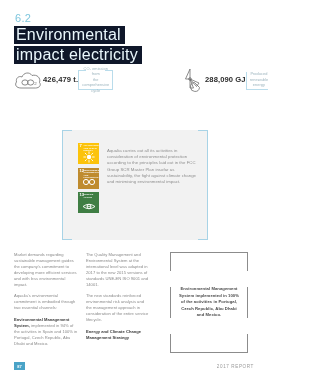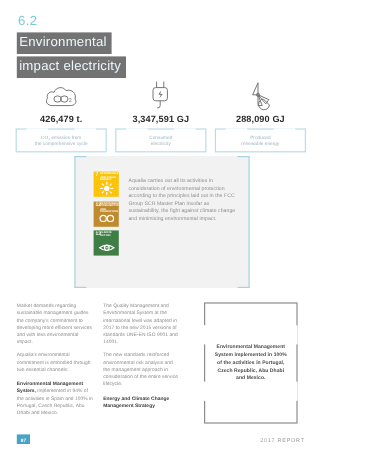--- a/index.html
+++ b/index.html
@@ -12,35 +12,35 @@
   .page { position: relative; width: 268px; height: 380px; background:#fff; }
 
   
   .header { position:absolute; left:14px; top:13px; }
   .sec-num {
     font-size: 11px; letter-spacing: .3px; color:#7ec6dd;
     line-height: 11px; padding: 0 1px 1px 1px;
   }
   .title-line {
     display:inline-block;
-    background:#737373;
+    background:#0f172a;
     color:#eaf7fc;
-    font-size:11px;
+    font-size:16px;
     letter-spacing:.2px;
     line-height:13px;
     padding:2px 4px 3px 2px;
     margin-top:1px;
     white-space:nowrap;
   }
   .title-line.l2 { margin-top:1.5px; }
 
   
   .stats { position:absolute; left:0; top:64px; width:268px;
            display:flex; justify-content:space-between; padding:0 13px; }
-  .stat { width:76px; display:flex; flex-direction:column; align-items:center;justify-content:space-between; }
+  .stat { width:76px; display:flex; flex-direction:row; align-items:center;justify-content:space-between; }
   .stat-icon { height:28px; display:flex; align-items:flex-end; justify-content:center; }
   .stat-value {
     font-size:7.6px; font-weight:bold; color:#2b2b2b;
     letter-spacing:.1px; margin-top:3px; white-space:nowrap;
   }
   .stat-cap {
     position:relative; margin-top:3px; width:76px; height:20px;
     display:flex; flex-direction:column; align-items:center; justify-content:center;
     padding:0 4px;
   }
@@ -144,37 +144,20 @@
         </svg>
       </div>
       <div class="stat-value">426,479 t.</div>
       <div class="stat-cap">
         <span class="brk"></span>
         <span class="cap-txt">CO₂ emission from</span>
         <span class="cap-txt">the comprehensive cycle</span>
       </div>
     </div>
 
-    <div class="stat">
-      <div class="stat-icon">
-        <svg width="22" height="26" viewBox="0 0 22 26">
-          <line x1="7.5" y1="2" x2="7.5" y2="7" stroke="#6f6f6f" stroke-width="0.8"></line>
-          <line x1="13.5" y1="2" x2="13.5" y2="7" stroke="#6f6f6f" stroke-width="0.8"></line>
-          <rect x="4.5" y="7" width="12" height="11" rx="2.2" fill="none" stroke="#6f6f6f" stroke-width="0.8"></rect>
-          <path d="M11 9.5 L9 13 L11 13 L9.8 16 L12.6 12.3 L10.7 12.3 Z" fill="#6f6f6f"></path>
-          <path d="M10.5 18 L10.5 22 Q10.5 24 8 24" fill="none" stroke="#6f6f6f" stroke-width="0.8"></path>
-        </svg>
-      </div>
-      <div class="stat-value">3,347,591 GJ</div>
-      <div class="stat-cap">
-        <span class="brk"></span>
-        <span class="cap-txt">Consumed</span>
-        <span class="cap-txt">electricity</span>
-      </div>
-    </div>
 
     <div class="stat">
       <div class="stat-icon">
         <svg width="26" height="26" viewBox="0 0 26 26">
           <path d="M11 3 L11 13 L6.5 13 Z" fill="none" stroke="#6f6f6f" stroke-width="0.8"></path>
           <path d="M11 13 L20 17 L17.5 20.5 Z" fill="none" stroke="#6f6f6f" stroke-width="0.8"></path>
           <path d="M11 13 L11 22 L14.5 22 Z" fill="none" stroke="#6f6f6f" stroke-width="0.8"></path>
           <circle cx="11" cy="13" r="1.3" fill="none" stroke="#6f6f6f" stroke-width="0.8"></circle>
           <path d="M15.5 16.5 a4.5 4.5 0 1 0 5 5 Z" fill="none" stroke="#6f6f6f" stroke-width="0.8"></path>
         </svg>

